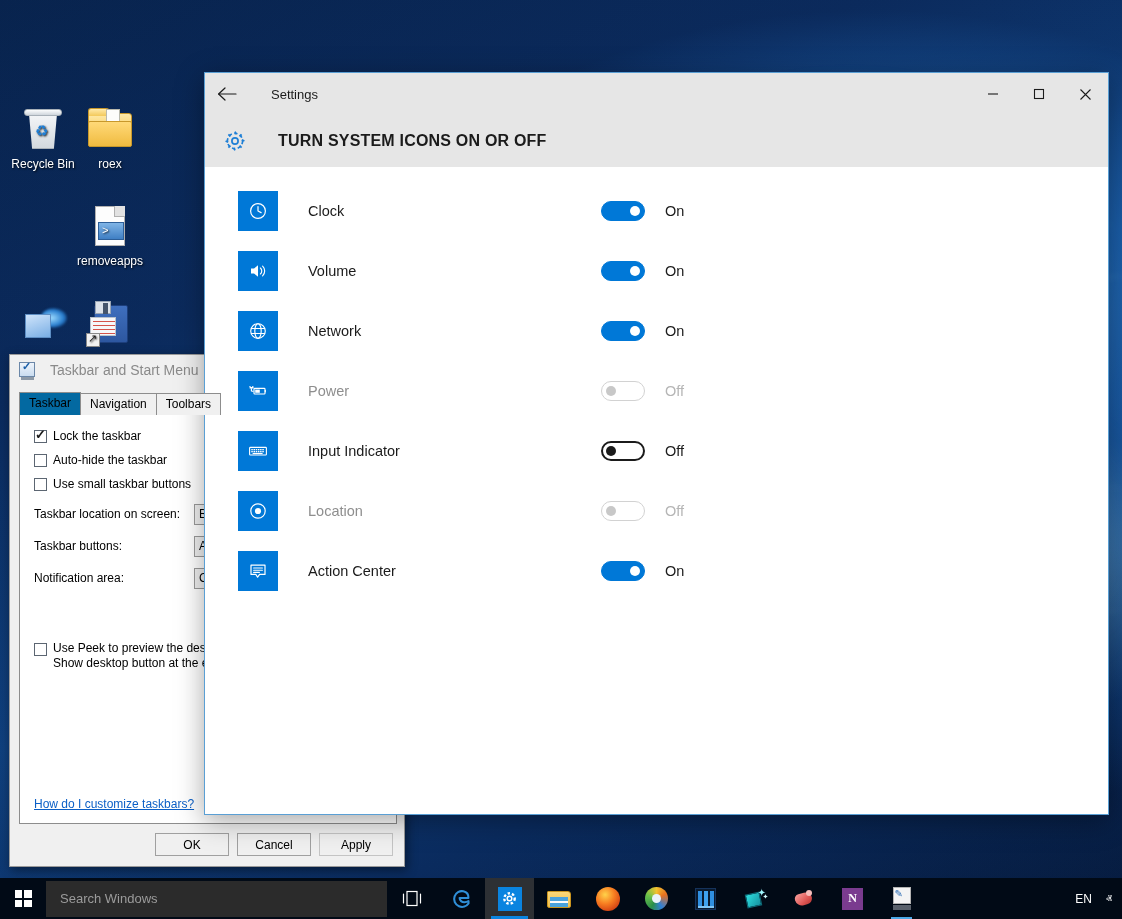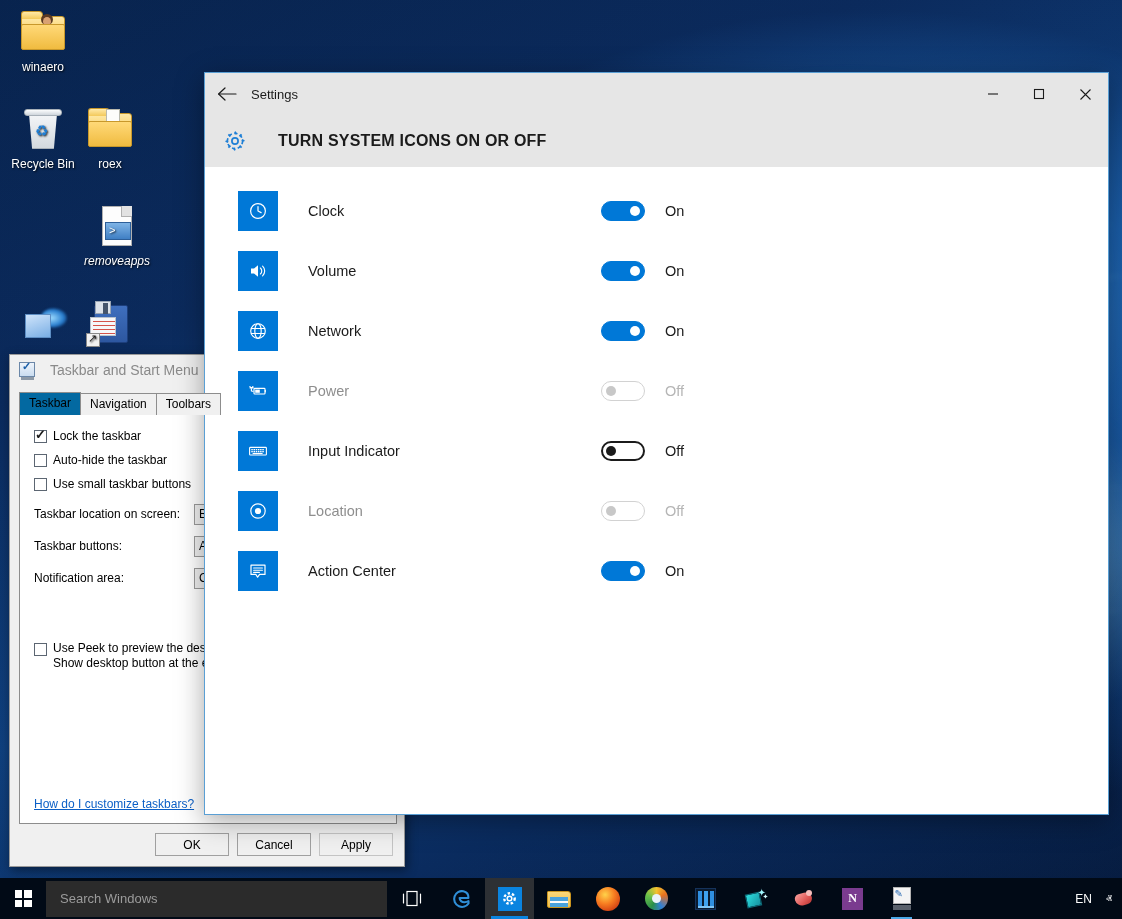--- a/index.html
+++ b/index.html
@@ -318,21 +318,21 @@
     position: relative;
   }
   #back-button {
     width: 44px; height: 42px;
     display: flex; align-items: center; justify-content: center;
     cursor: default;
   }
   #back-button svg { display: block; }
   #settings-title {
     font-size: 13px; color: #1b1b1b;
-    margin-left: 2px;
+    margin-left: 22px;
   }
   #win-controls {
     position: absolute; right: 0; top: 0;
     display: flex; height: 42px;
   }
   .win-ctl {
     width: 46px; height: 42px;
     display: flex; align-items: center; justify-content: center;
     cursor: default;
   }
@@ -471,51 +471,41 @@
 
 <div id="desktop">
 
   <div class="hero-glow" style="left:640px;top:120px;width:420px;height:300px;background:rgba(120,205,255,0.30);"></div>
   <div class="hero-glow" style="left:780px;top:420px;width:340px;height:240px;background:rgba(150,220,255,0.22);"></div>
   <div class="hero-streak" style="left:600px;top:300px;width:540px;height:5px;transform:rotate(-6deg);"></div>
   <div class="hero-streak" style="left:660px;top:470px;width:470px;height:4px;transform:rotate(4deg);"></div>
   <div class="hero-streak" style="left:700px;top:620px;width:430px;height:3px;transform:rotate(-3deg);"></div>
   <div class="hero-streak" style="left:560px;top:190px;width:560px;height:3px;transform:rotate(7deg);"></div>
 
-  <div class="desk-icon" style="left:0px;top:8px;">
-    <div class="glyph">
-      <div class="folder"></div>
-      <div class="person-body"></div>
-      <div class="person-head"></div>
-      <div class="person-face"></div>
-      <div class="folder-front"></div>
-    </div>
-    <span class="label">winaero</span>
-  </div>
 
 
   <div class="desk-icon" style="left:0px;top:105px;">
     <div class="glyph">
       <div class="bin"></div>
       <div class="bin-sym">♻</div>
       <div class="bin-lid"></div>
     </div>
     <span class="label">Recycle Bin</span>
   </div>
 
   <div class="desk-icon" style="left:67px;top:105px;">
     <div class="glyph">
       <div class="folder"></div>
       <div class="folder-sheet" style="left:20px;width:14px;"></div>
       <div class="folder-front"></div>
     </div>
     <span class="label">roex</span>
   </div>
 
-  <div class="desk-icon" style="left:74px;top:202px;font-style:italic;">
+  <div class="desk-icon" style="left:67px;top:202px;">
     <div class="glyph">
       <div class="page"></div>
       <div class="ps-box"></div>
     </div>
     <span class="label">removeapps</span>
   </div>
 
   <div class="desk-icon" style="left:0px;top:300px;">
     <div class="glyph">
       <div class="blue-swoosh"></div>

